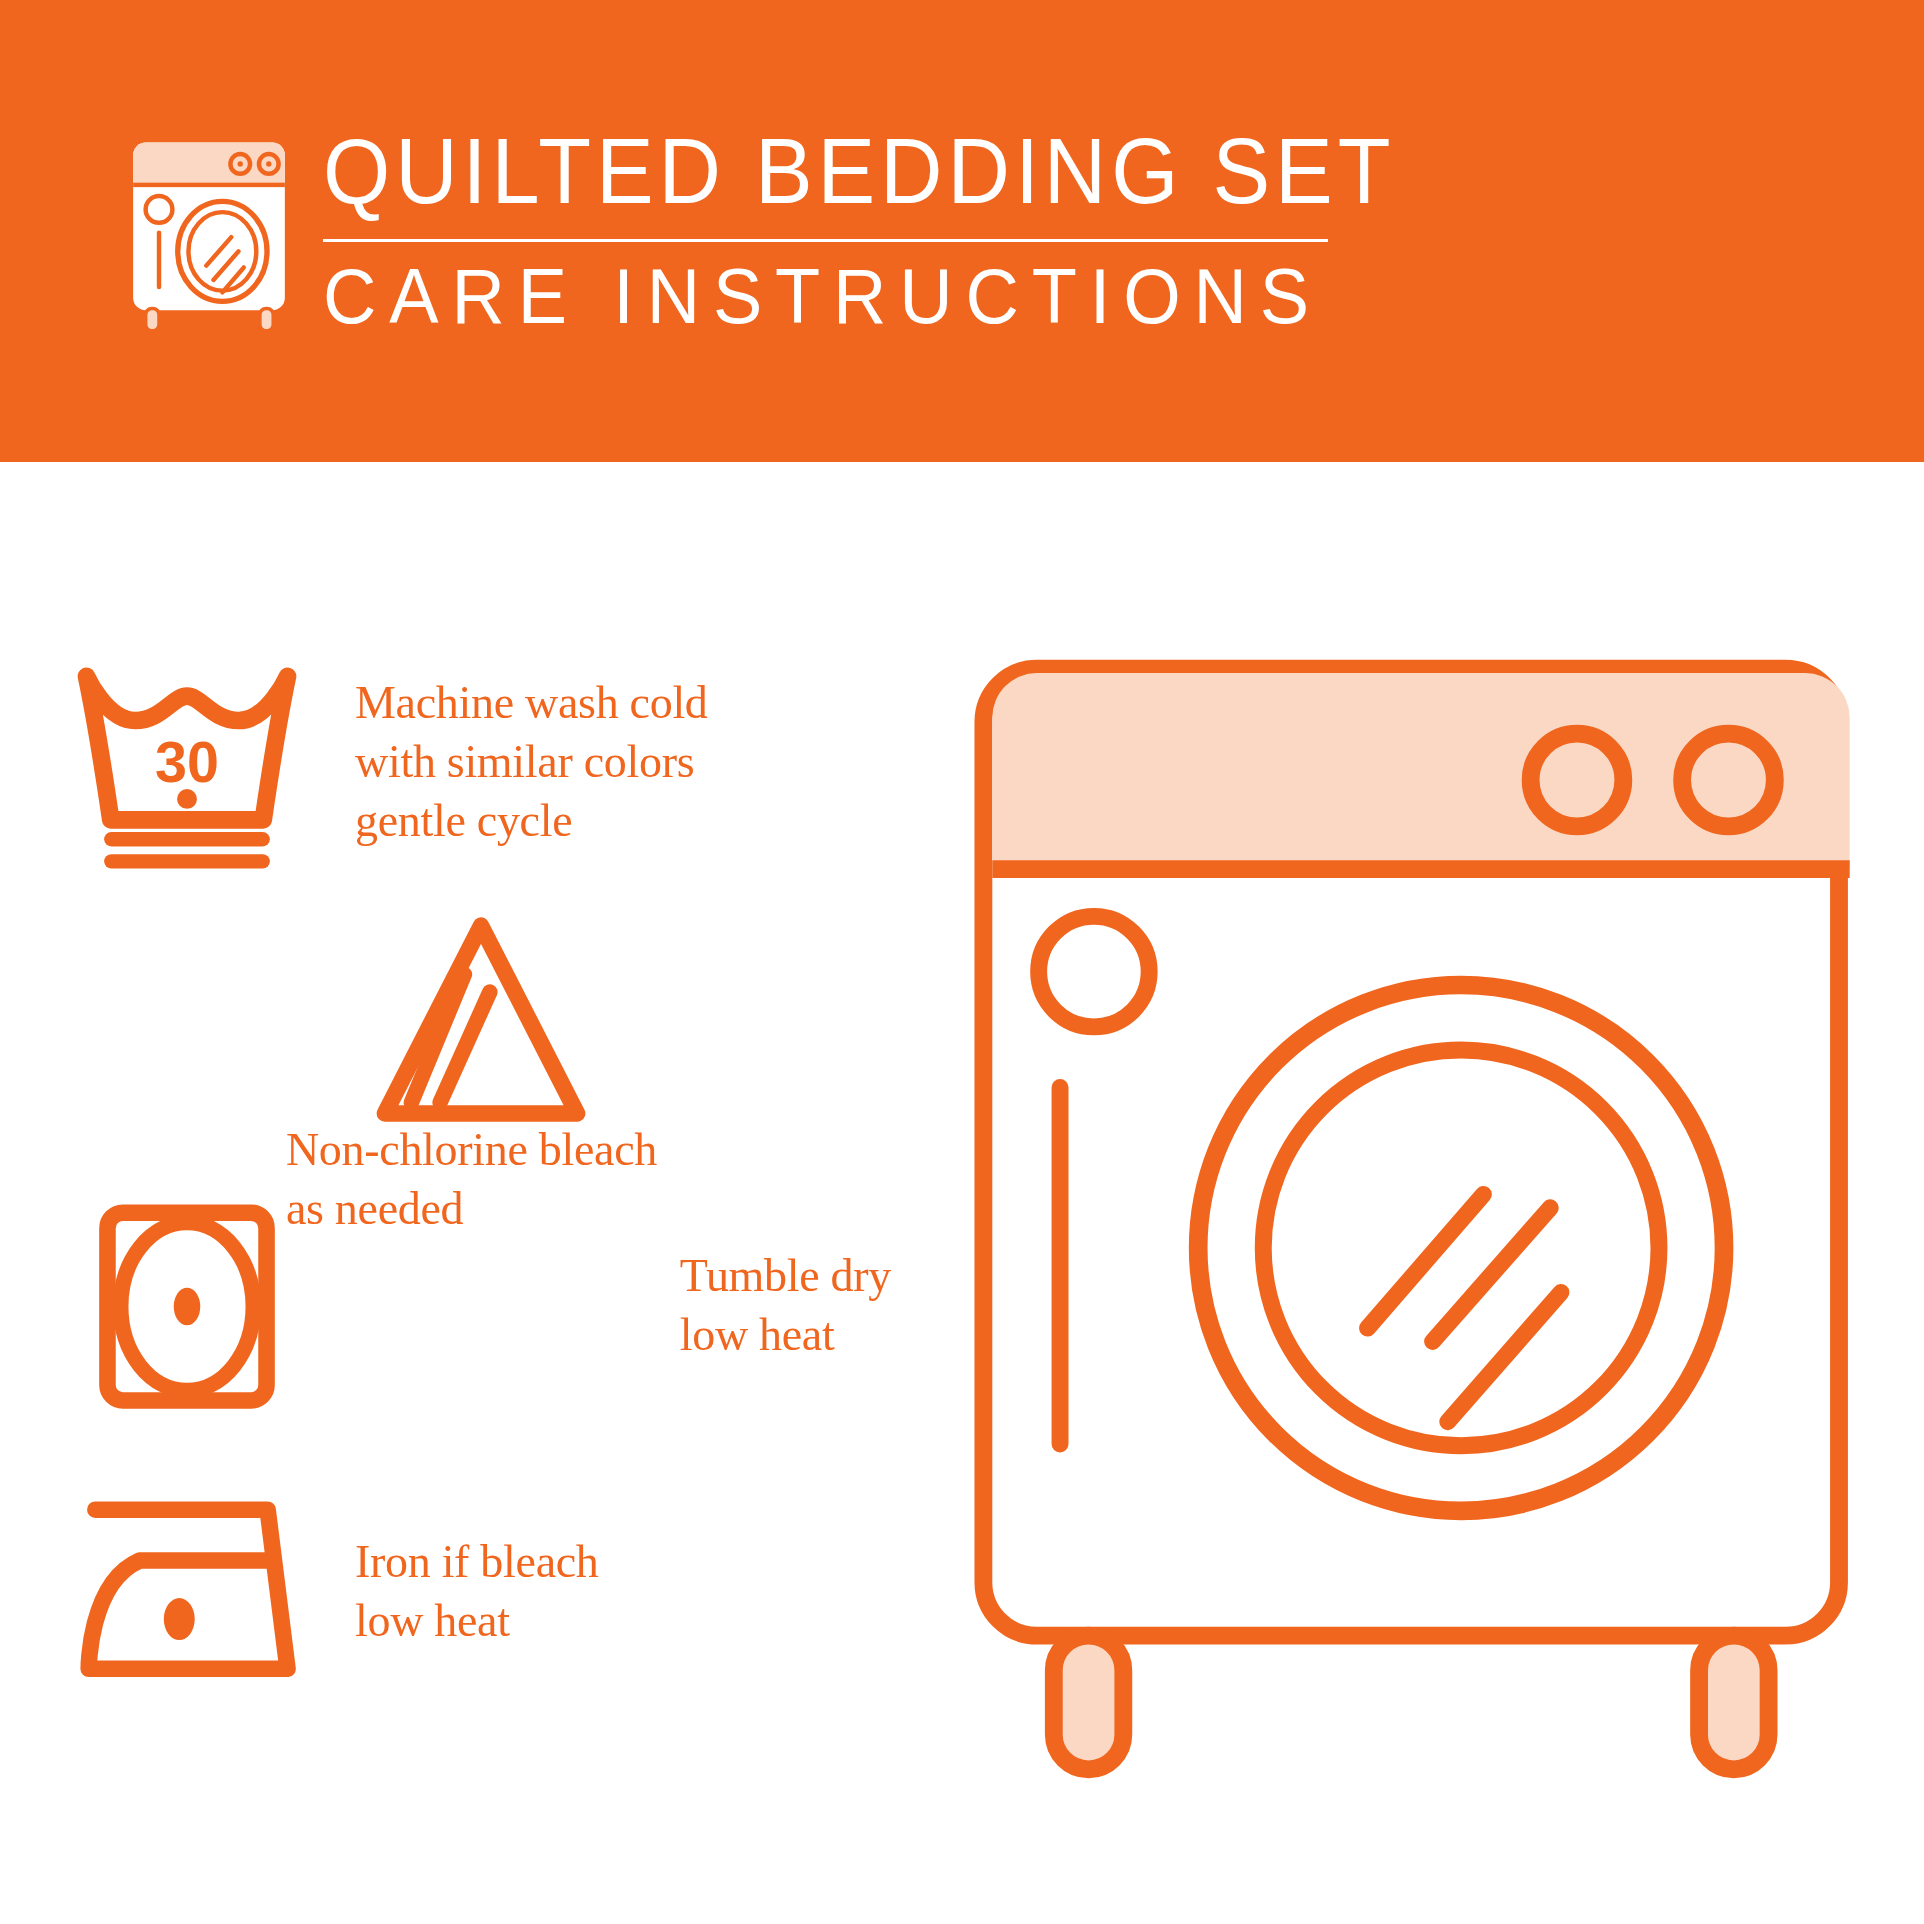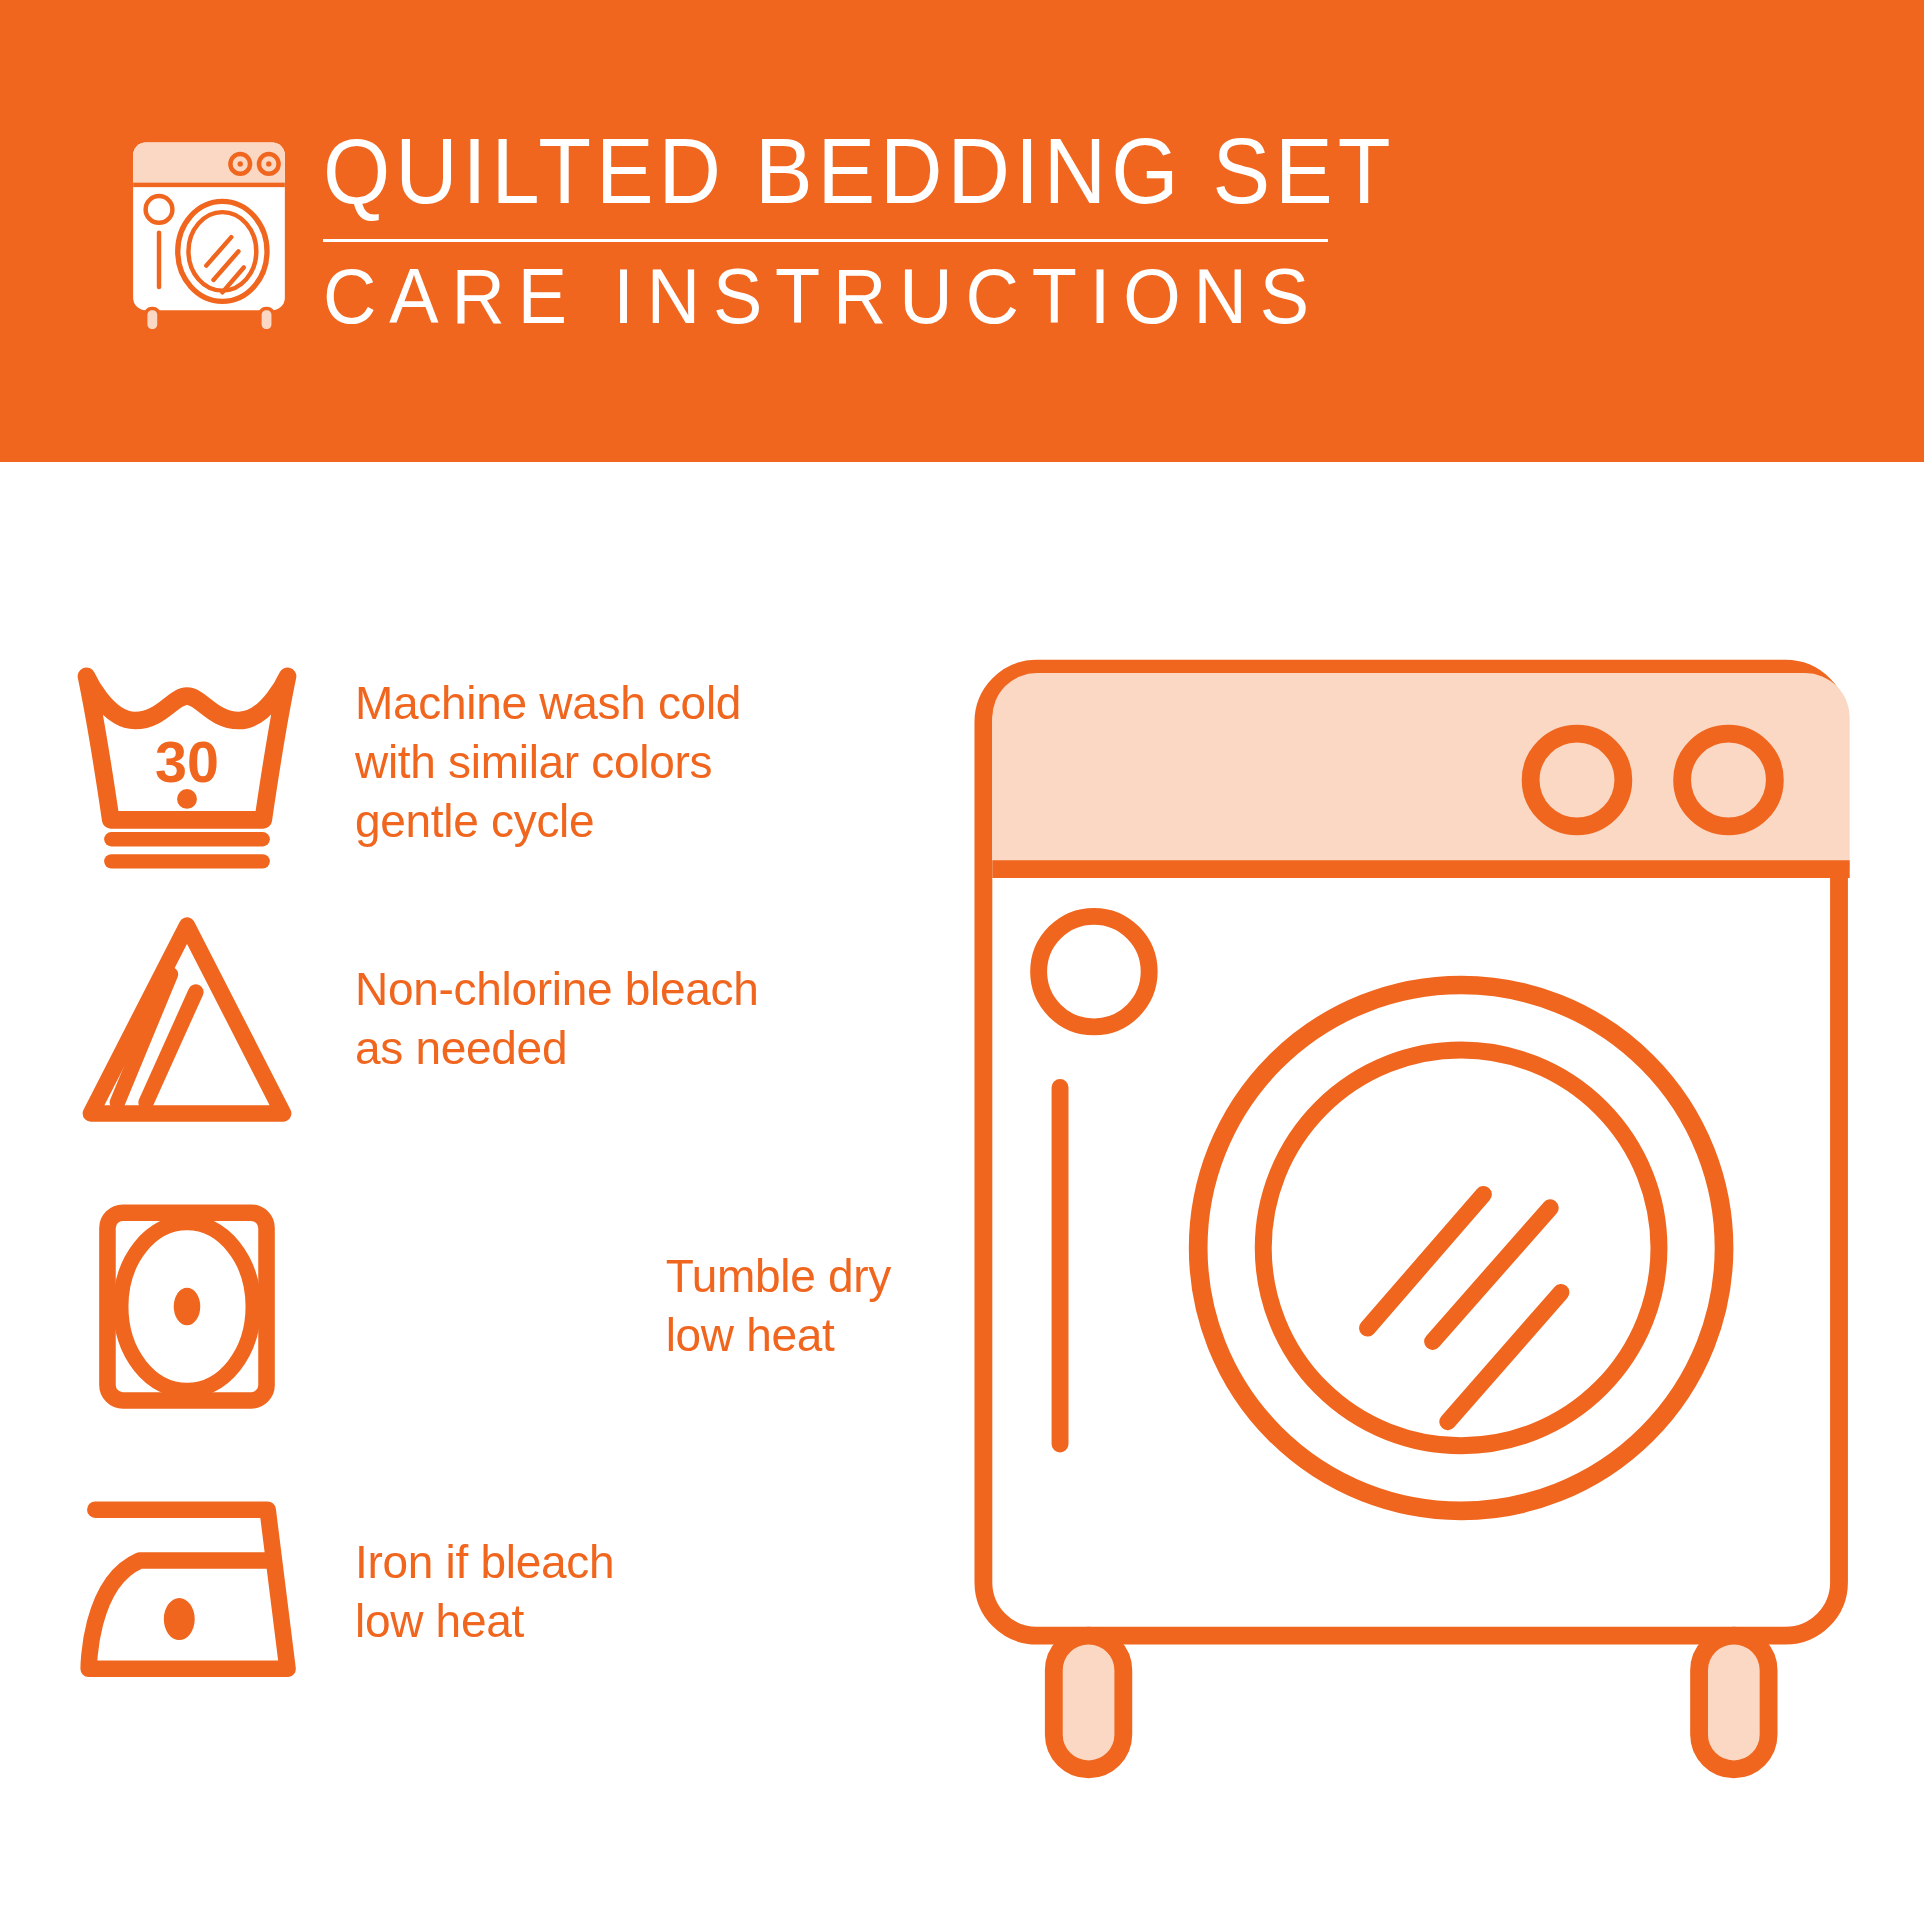--- a/index.html
+++ b/index.html
@@ -85,36 +85,36 @@
     height: 1463px;
   }
   .care-row {
     position: absolute;
     left: 0;
     width: 891px;
     display: flex;
     align-items: center;
   }
   .care-row-1 { top: 198px; height: 205px; }
-  .care-row-2 { top: 454px; height: 205px; }
+  .care-row-2 { top: 454px; height: 205px; flex-direction: column; }
   .care-row-3 { top: 741px; height: 205px; justify-content: space-between; }
   .care-row-4 { top: 1027px; height: 205px; }
 
   .care-symbol {
     width: 232px;
     min-width: 232px;
     height: 205px;
     display: flex;
     align-items: center;
     justify-content: center;
     margin-left: 71px;
   }
   .care-text {
     color: #F0661E;
-    font-family: Liberation Sans, sans-serif;
+    font-family: Liberation Serif, serif;
     font-size: 46px;
     font-weight: 500;
     line-height: 1.28;
     margin-left: 52px;
     white-space: pre-line;
     letter-spacing: -0.3px;
   }
 
   
   .machine-wrap {

